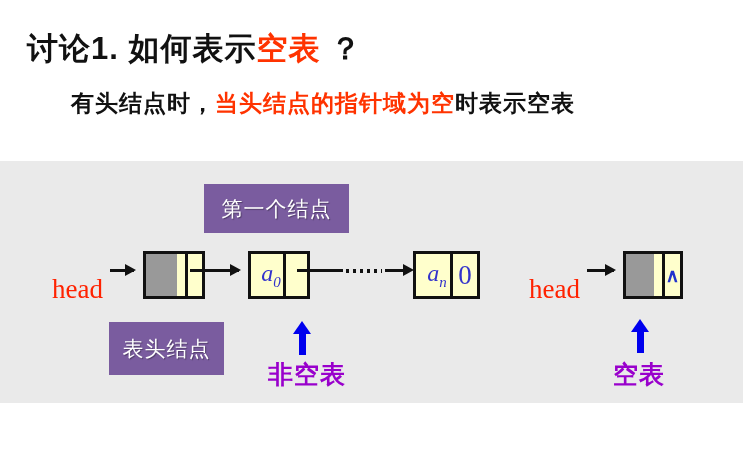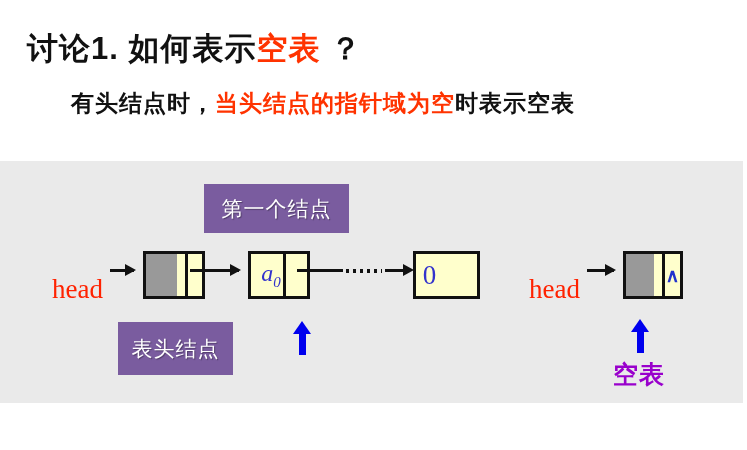--- a/index.html
+++ b/index.html
@@ -29,21 +29,21 @@
   }
 
   .plabel {
     position: absolute;
     background: #7a5c9f; color: #ffffff;
     font-size: 21px; letter-spacing: 1px;
     display: flex; align-items: center; justify-content: center;
     text-shadow: 1px 1px 1px rgba(0,0,0,0.35);
   }
   .plabel.first { left: 204px; top: 23px; width: 145px; height: 49px; }
-  .plabel.headn { left: 118px; top: 161px; width: 115px; height: 53px; font-family: Liberation Mono, monospace; }
+  .plabel.headn { left: 109px; top: 161px; width: 115px; height: 53px; font-family: Liberation Mono, monospace; }
 
   .headtxt {
     position: absolute; top: 93px;
     font-family: "Liberation Serif", serif;
     font-size: 27px; color: #ff2200; line-height: 30px; margin-top: 20px;
   }
   .headtxt.h1 { left: 52px; }
   .headtxt.h2 { left: 529px; }
 
   .node {
@@ -138,20 +138,23 @@
     <div class="cell" style="width:24px;"></div>
   </div>
 
   <div class="link">
     <span class="solid1"></span>
     <span class="dots"></span>
     <span class="solid2"></span>
   </div>
 
   <div class="node" style="left:413px; width:67px;">
+    <div class="cell grow">
+      <span class="nodetxt"><i>a</i><sub>n</sub></span>
+    </div>
     <div class="cell" style="width:27px;">
       <span class="zerotxt">0</span>
     </div>
   </div>
 
   <div class="headtxt h2">head</div>
   <div class="harrow a3"></div>
 
   <div class="node" style="left:623px; width:60px;">
     <div class="cell gray" style="width:28px;"></div>
@@ -159,20 +162,21 @@
       <span class="nulltxt">∧</span>
     </div>
   </div>
 
   <div class="plabel headn">表头结点</div>
 
   <div class="uparrow u1">
     <div class="tri"></div>
     <div class="shaft"></div>
   </div>
+  <div class="caption c1">非空表</div>
 
   <div class="uparrow u2">
     <div class="tri"></div>
     <div class="shaft"></div>
   </div>
   <div class="caption c2">空表</div>
 
 </div>
 
 </body></html>

